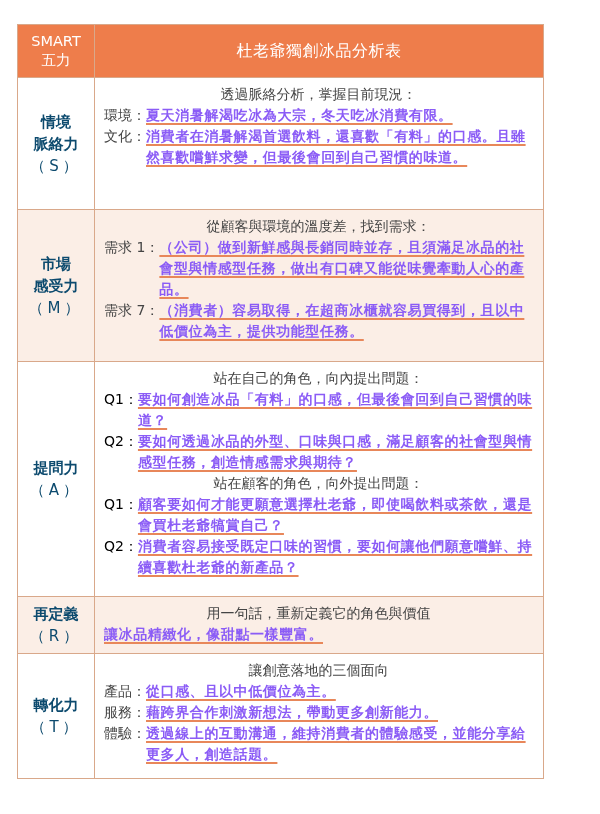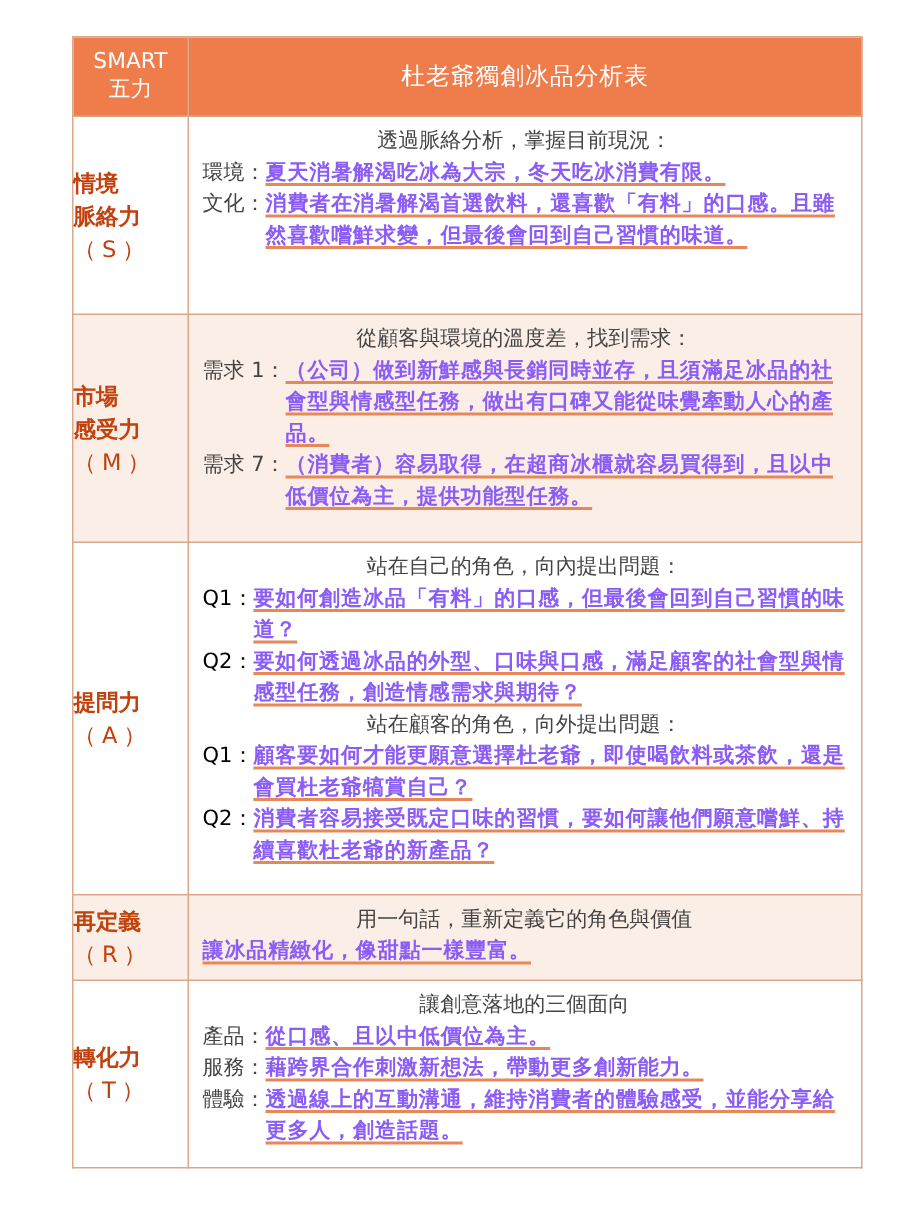--- a/index.html
+++ b/index.html
@@ -1,32 +1,32 @@
 <!DOCTYPE html>
 <html><head>
 <meta charset="utf-8">
 <style>
   html, body { margin: 0; padding: 0; background: #ffffff; }
   body { width: 600px; height: 814px; position: relative; font-family: "DejaVu Sans", "Liberation Sans", sans-serif; }
   .tbl {
-    position: absolute; left: 48px; top: 24px; width: 527px;
+    position: absolute; left: 17px; top: 24px; width: 527px;
     border-collapse: collapse; table-layout: fixed;
   }
   .tbl td, .tbl th {
     border: 1.5px solid #d9a88a;
     padding: 0;
     vertical-align: middle;
   }
   .tbl thead th {
     background: #ee7d4b; color: #ffffff; font-weight: normal;
   }
   .hdr-left { width: 77px; height: 52px; font-size: 14.5px; line-height: 19px; text-align: center; }
   .hdr-title { font-size: 16px; font-weight: normal; text-align: center; letter-spacing: 0.5px; }
   .label {
-    text-align: left; font-weight: bold; font-size: 15px; line-height: 22px; color: #c2410c;
+    text-align: center; font-weight: bold; font-size: 15px; line-height: 22px; color: #0c4a6e;
   }
   .label .code { font-weight: normal; letter-spacing: 4px; }
   .shade { background: #fbeee6; }
   .content {
     padding: 6px 10px 8px 9px !important;
     font-size: 14px; line-height: 21px; color: #444444;
     vertical-align: top !important;
   }
   .line { display: flex; }
   .prefix { flex: 0 0 auto; white-space: nowrap; }

